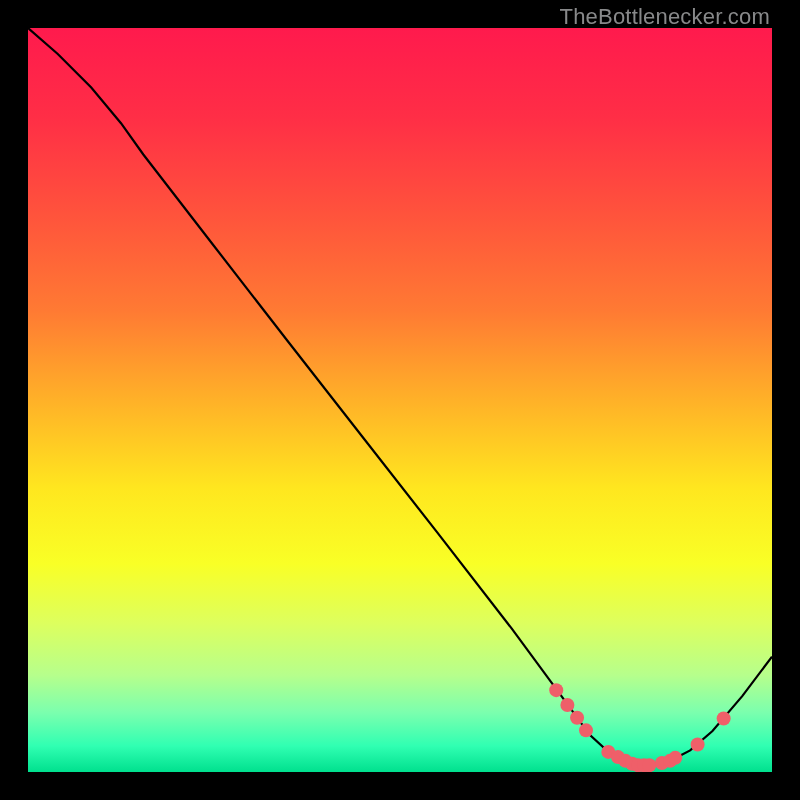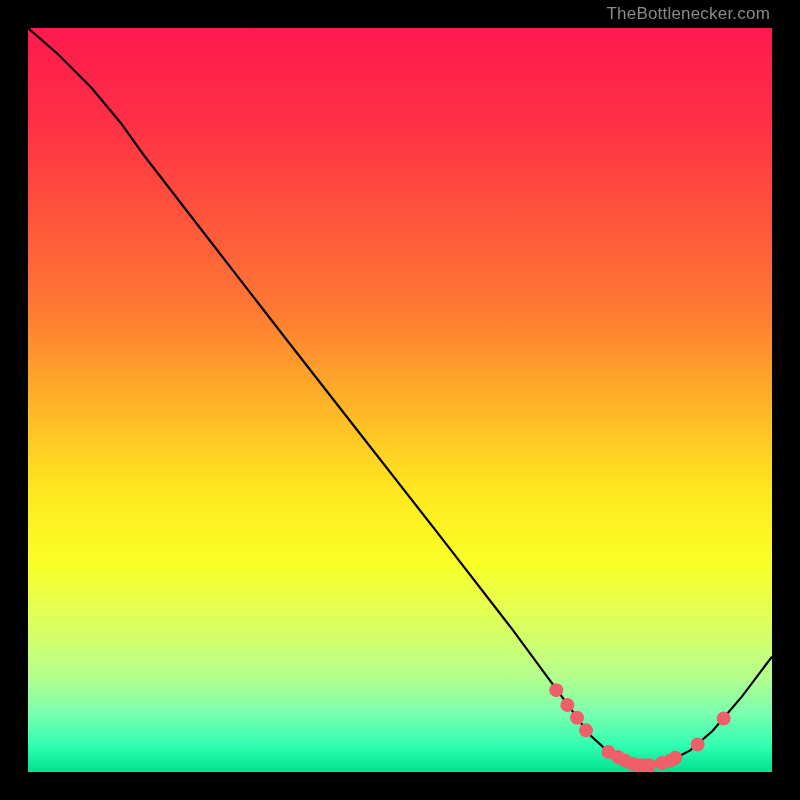--- a/index.html
+++ b/index.html
@@ -16,21 +16,21 @@
     top: 28px;
     width: 744px;
     height: 744px;
     background: #000000;
   }
   .watermark {
     position: absolute;
     top: 4px;
     right: 30px;
     font-family: Arial, Helvetica, sans-serif;
-    font-size: 17px;
+    font-size: 22px;
     color: #88898a;
     letter-spacing: 0.2px;
     font-weight: 500;
   }
   svg {
     display: block;
   }
 </style>
 </head>
 <body>

